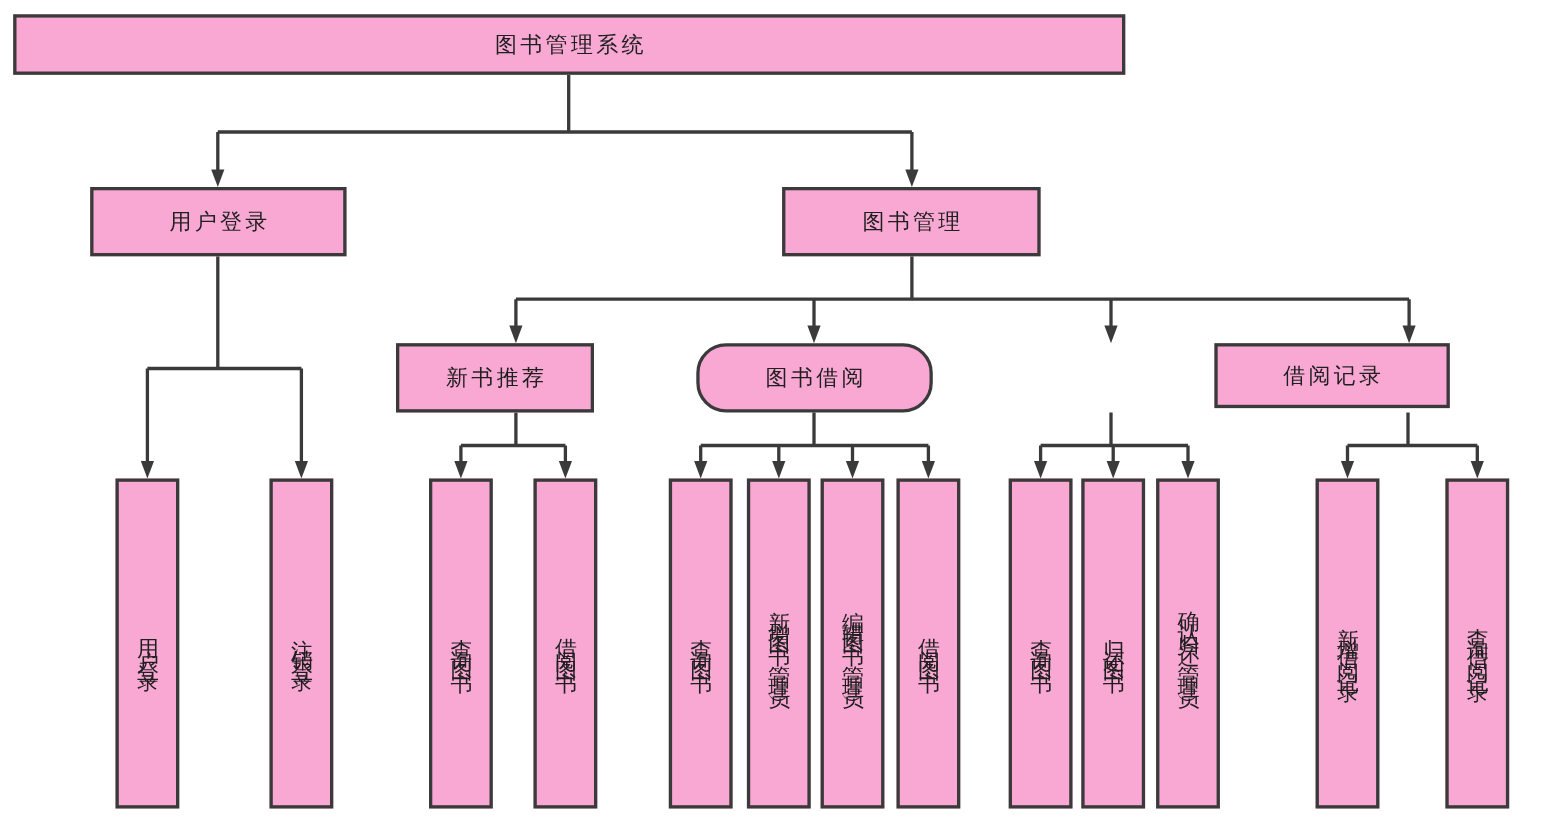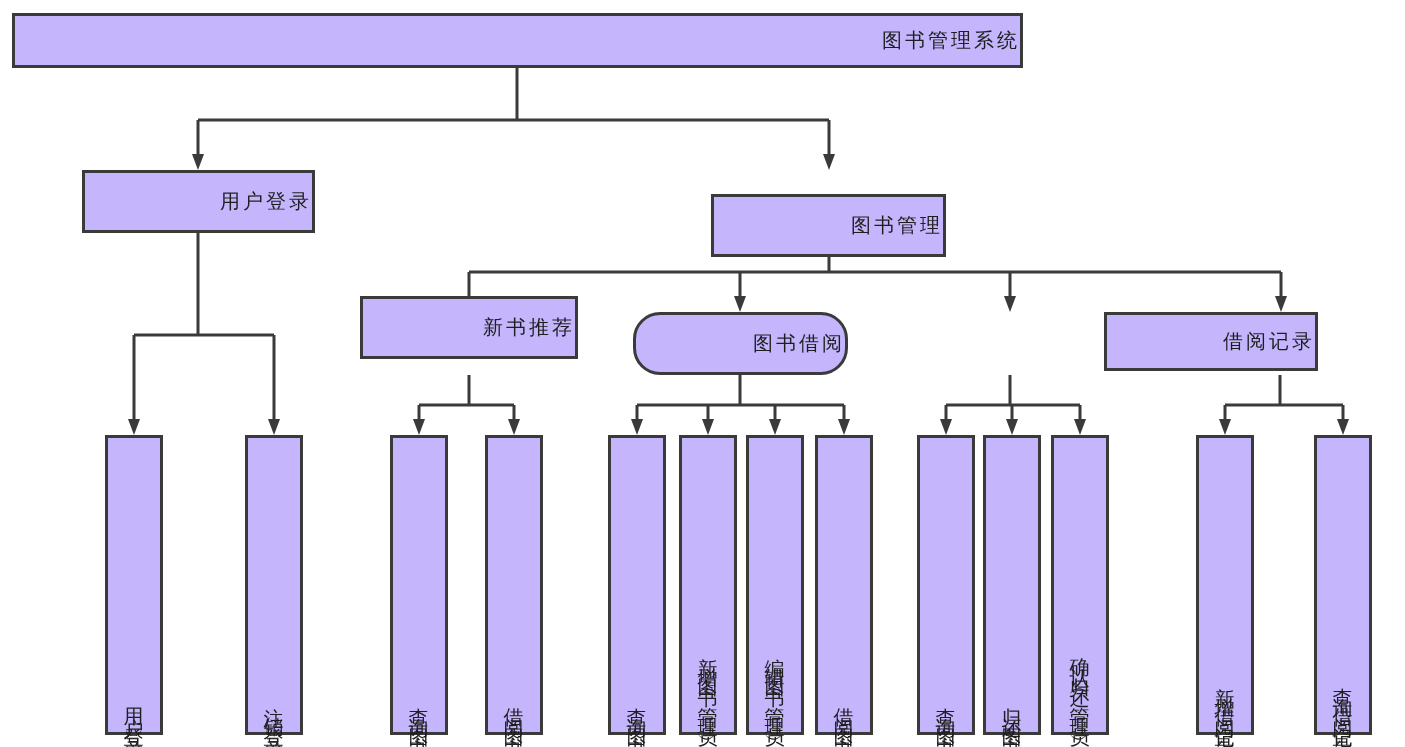--- a/index.html
+++ b/index.html
@@ -16,25 +16,25 @@
     background:var(--bg);
     font-family:"Liberation Sans","DejaVu Sans",sans-serif;
     overflow:hidden;
   }
   .connectors{position:absolute;left:0;top:0;z-index:1;}
   .connectors path{stroke:var(--line);stroke-width:3;fill:none;}
   .connectors polygon{fill:var(--line);stroke:none;}
   .box{
     position:absolute;
     box-sizing:border-box;
-    background:#c4b5fd;
+    background:#f9a8d4;
     border:3px solid var(--border);
     display:flex;
     align-items:center;
-    justify-content:flex-end;
+    justify-content:center;
     color:var(--text);
     font-size:20px;
     z-index:2;
   }
   .h{letter-spacing:3px;text-indent:3px;}
   .v{
     writing-mode:vertical-rl;
     text-orientation:mixed;
     letter-spacing:10px;
     line-height:1;
@@ -94,25 +94,25 @@
     <polygon points="1337,419 1349,419 1343,435"></polygon>
   </svg>
 
   <div class="box h" style="left:12px;top:13px;width:1011px;height:55px;">
     <span>图书管理系统</span>
   </div>
 
   <div class="box h" style="left:82px;top:170px;width:233px;height:63px;">
     <span>用户登录</span>
   </div>
-  <div class="box h" style="left:711px;top:170px;width:235px;height:63px;margin-top:24px;">
+  <div class="box h" style="left:711px;top:170px;width:235px;height:63px;">
     <span>图书管理</span>
   </div>
 
-  <div class="box h" style="left:360px;top:296px;width:218px;height:63px;">
+  <div class="box h" style="left:360px;top:312px;width:180px;height:63px;">
     <span>新书推荐</span>
   </div>
   <div class="box h" style="left:633px;top:312px;width:215px;height:63px;border-radius:27px;">
     <span>图书借阅</span>
   </div>
   <div class="box h" style="left:1104px;top:312px;width:214px;height:59px;">
     <span>借阅记录</span>
   </div>
 
   <div class="box v leaf" style="left:105px;">

